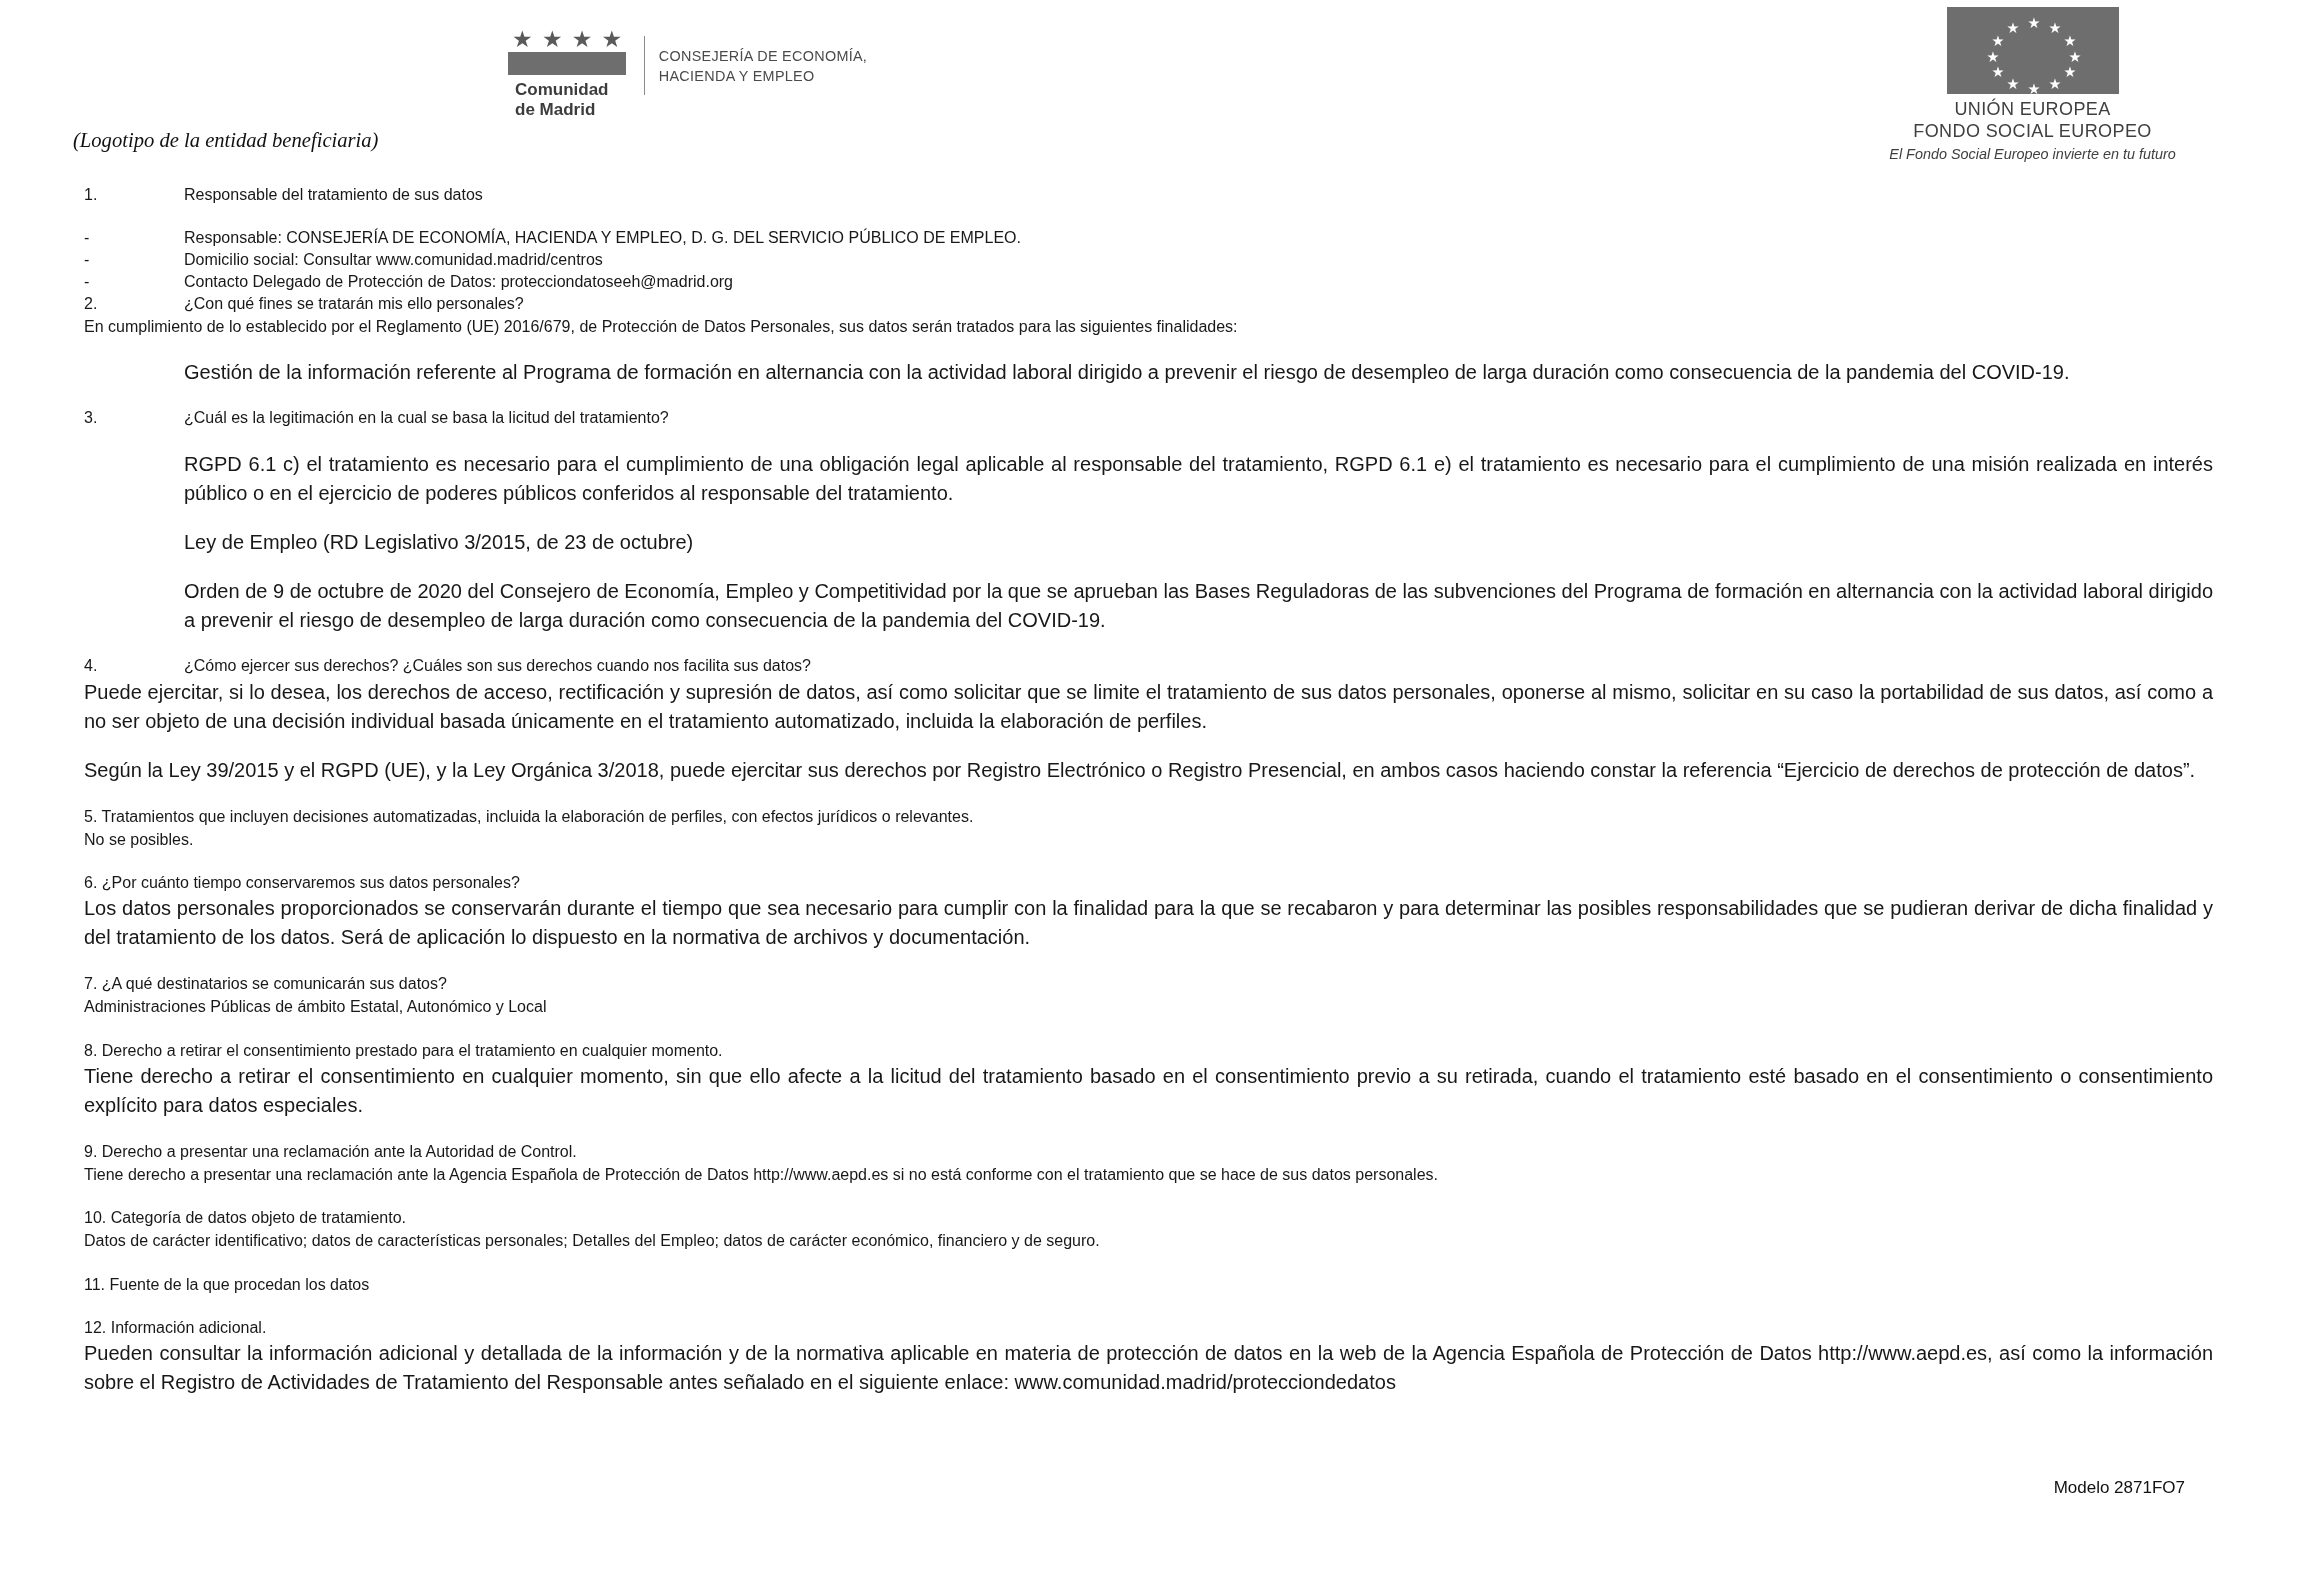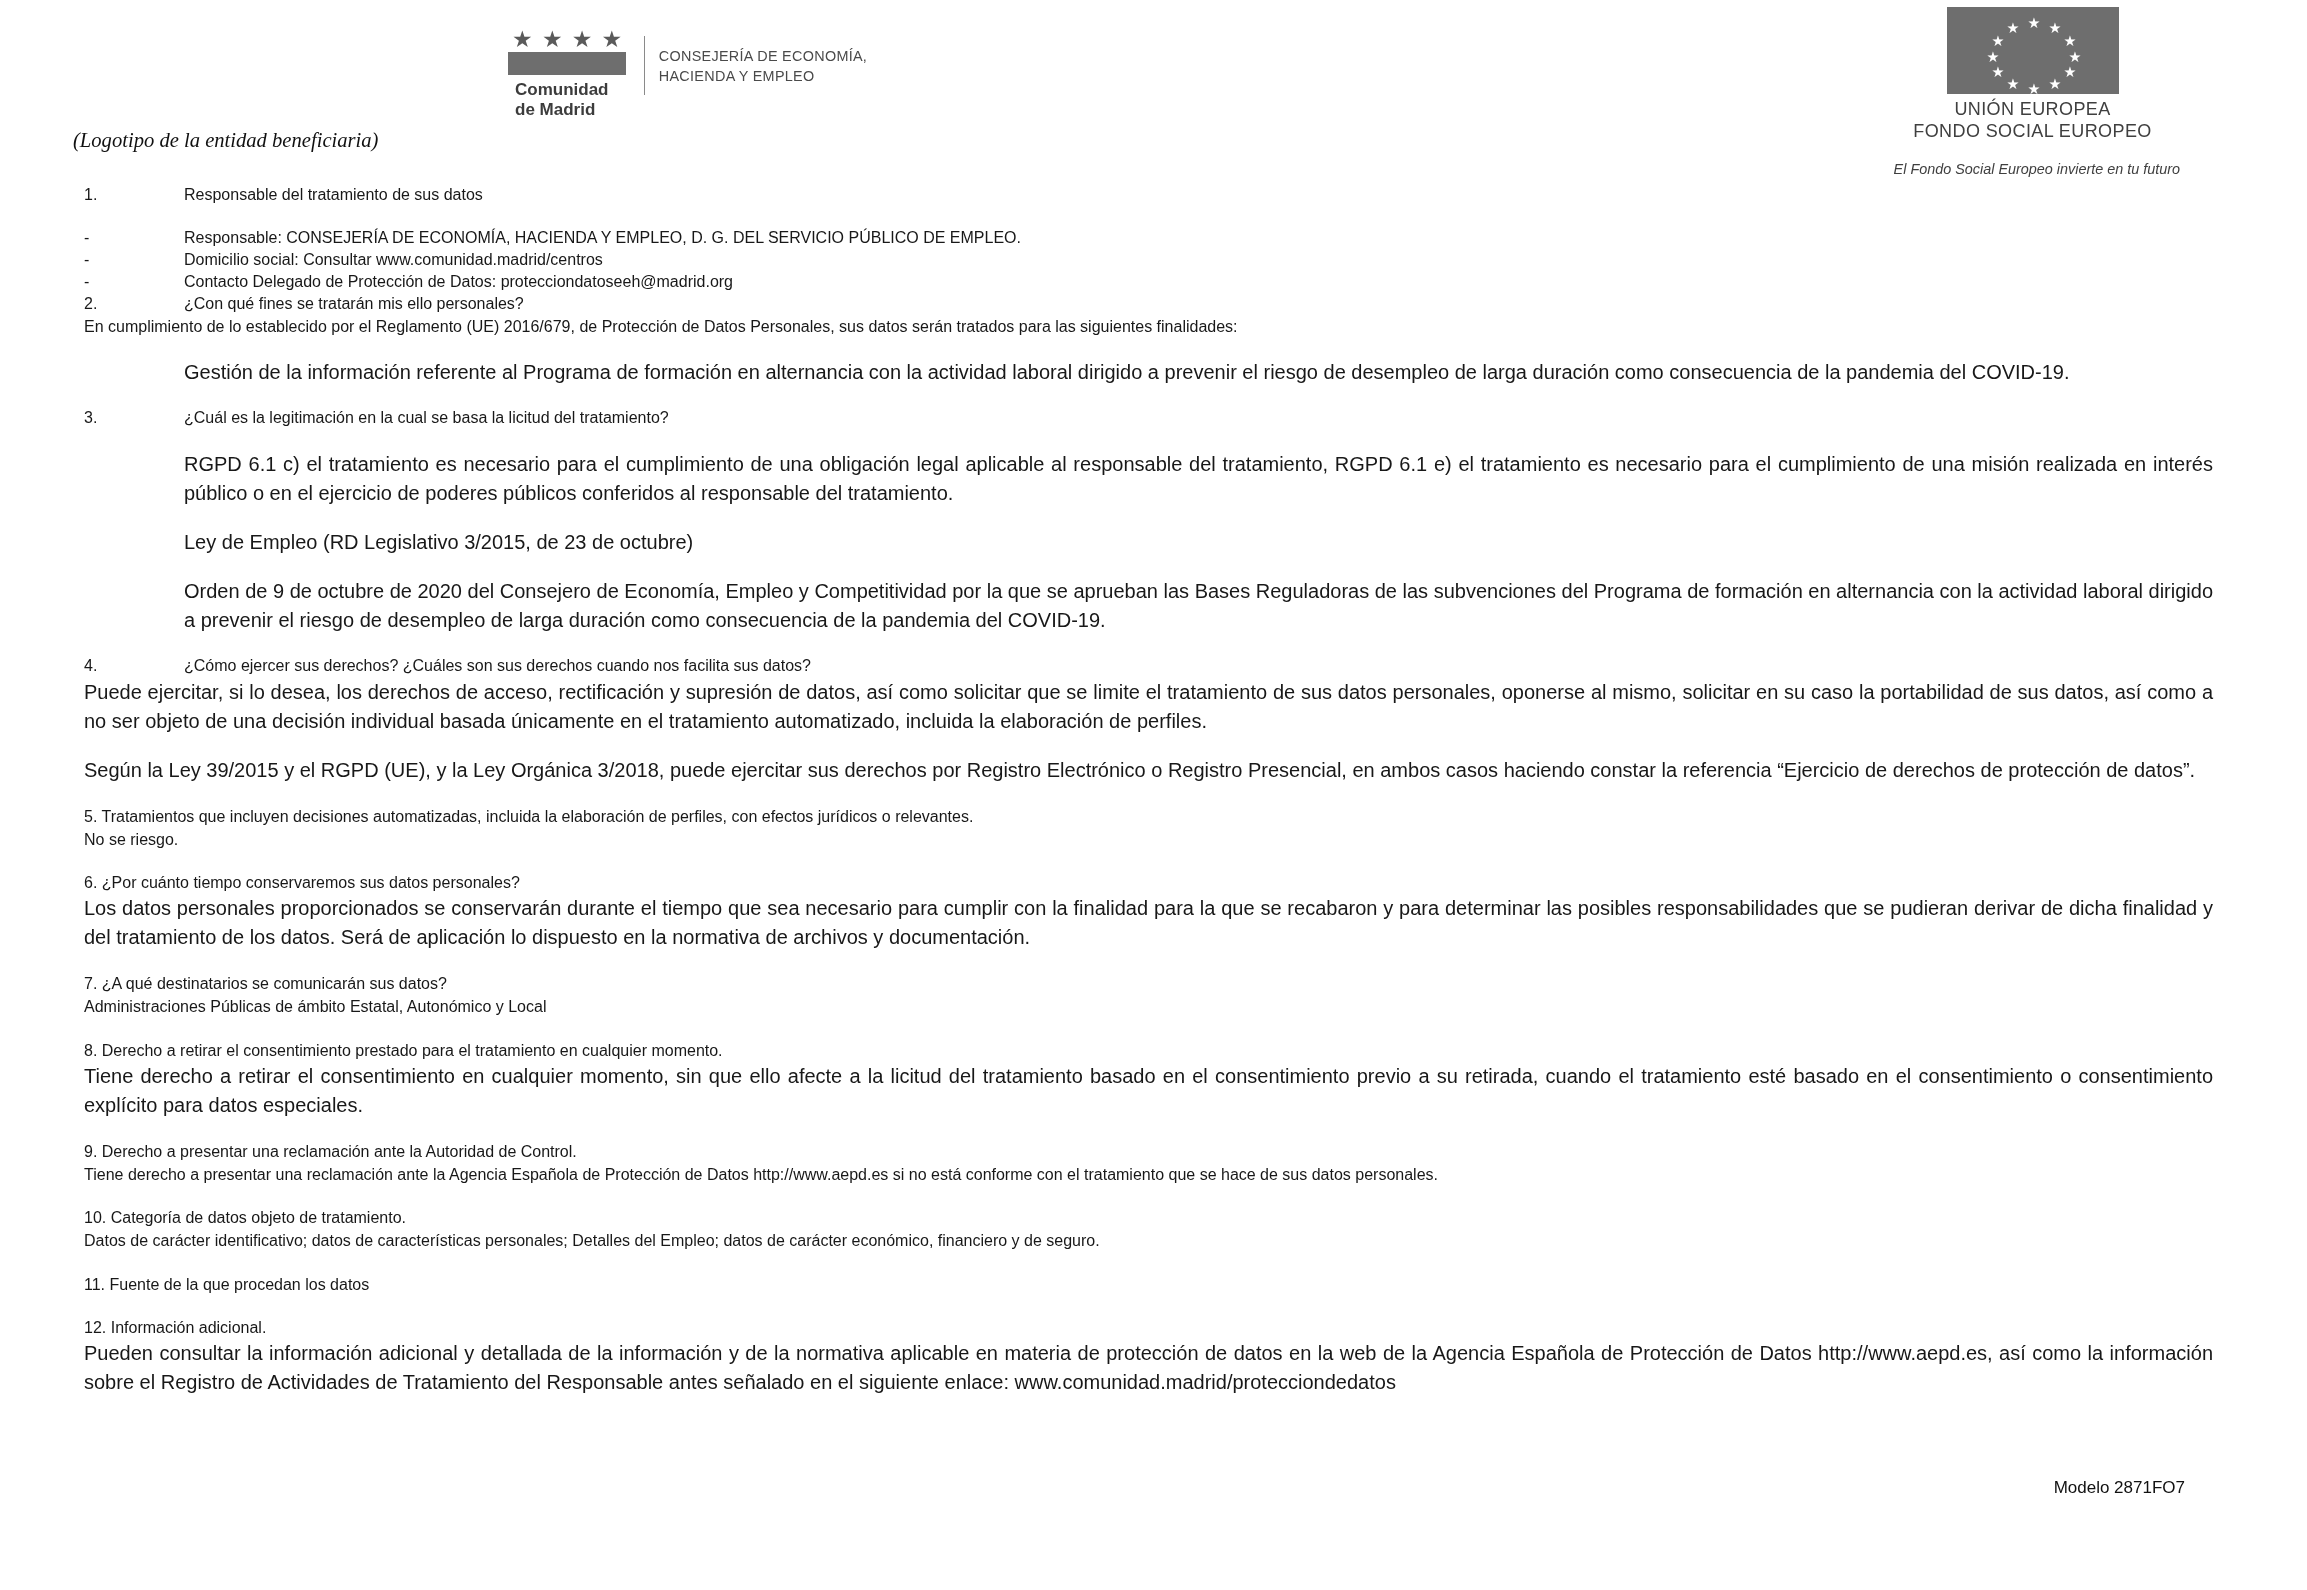--- a/index.html
+++ b/index.html
@@ -113,22 +113,21 @@
   .eu-l2 {
     font-size: 18px;
     color: #3f3f3f;
     letter-spacing: 0.4px;
     line-height: 1.24;
   }
   .eu-l3 {
     font-size: 14.4px;
     font-style: italic;
     color: #3f3f3f;
-    margin-top: 18px;
-    text-align: right;
+    margin-top: 3px;
   }
 
   
   .content {
     position: absolute;
     left: 84px;
     top: 184px;
     width: 2129px;
   }
   .row {
@@ -276,21 +275,21 @@
     </div>
     <div class="block">Puede ejercitar, si lo desea, los derechos de acceso, rectificación y supresión de datos, así como solicitar que se limite el tratamiento de sus datos personales, oponerse al mismo, solicitar en su caso la portabilidad de sus datos, así como a no ser objeto de una decisión individual basada únicamente en el tratamiento automatizado, incluida la elaboración de perfiles.</div>
 
     <div class="gap-m"></div>
 
     <div class="block">Según la Ley 39/2015 y el RGPD (UE), y la Ley Orgánica 3/2018,  puede ejercitar sus derechos por Registro Electrónico o Registro Presencial, en ambos casos haciendo constar la referencia “Ejercicio de derechos de protección de datos”.</div>
 
     <div class="gap-m"></div>
 
     <div class="plain">5. Tratamientos que incluyen decisiones automatizadas, incluida la elaboración de perfiles, con efectos jurídicos o relevantes.</div>
-    <div class="plain">No se riesgo.</div>
+    <div class="plain">No se posibles.</div>
 
     <div class="gap-m"></div>
 
     <div class="plain">6. ¿Por cuánto tiempo conservaremos sus datos personales?</div>
     <div class="block">Los datos personales proporcionados se conservarán durante el tiempo que sea necesario para cumplir con la finalidad para la que se recabaron y para determinar las posibles responsabilidades que se pudieran derivar de dicha finalidad y del tratamiento de los datos. Será de aplicación lo dispuesto en la normativa de archivos y documentación.</div>
 
     <div class="gap-m"></div>
 
     <div class="plain">7. ¿A qué destinatarios se comunicarán sus datos?</div>
     <div class="plain">Administraciones Públicas de ámbito Estatal, Autonómico y Local</div>

